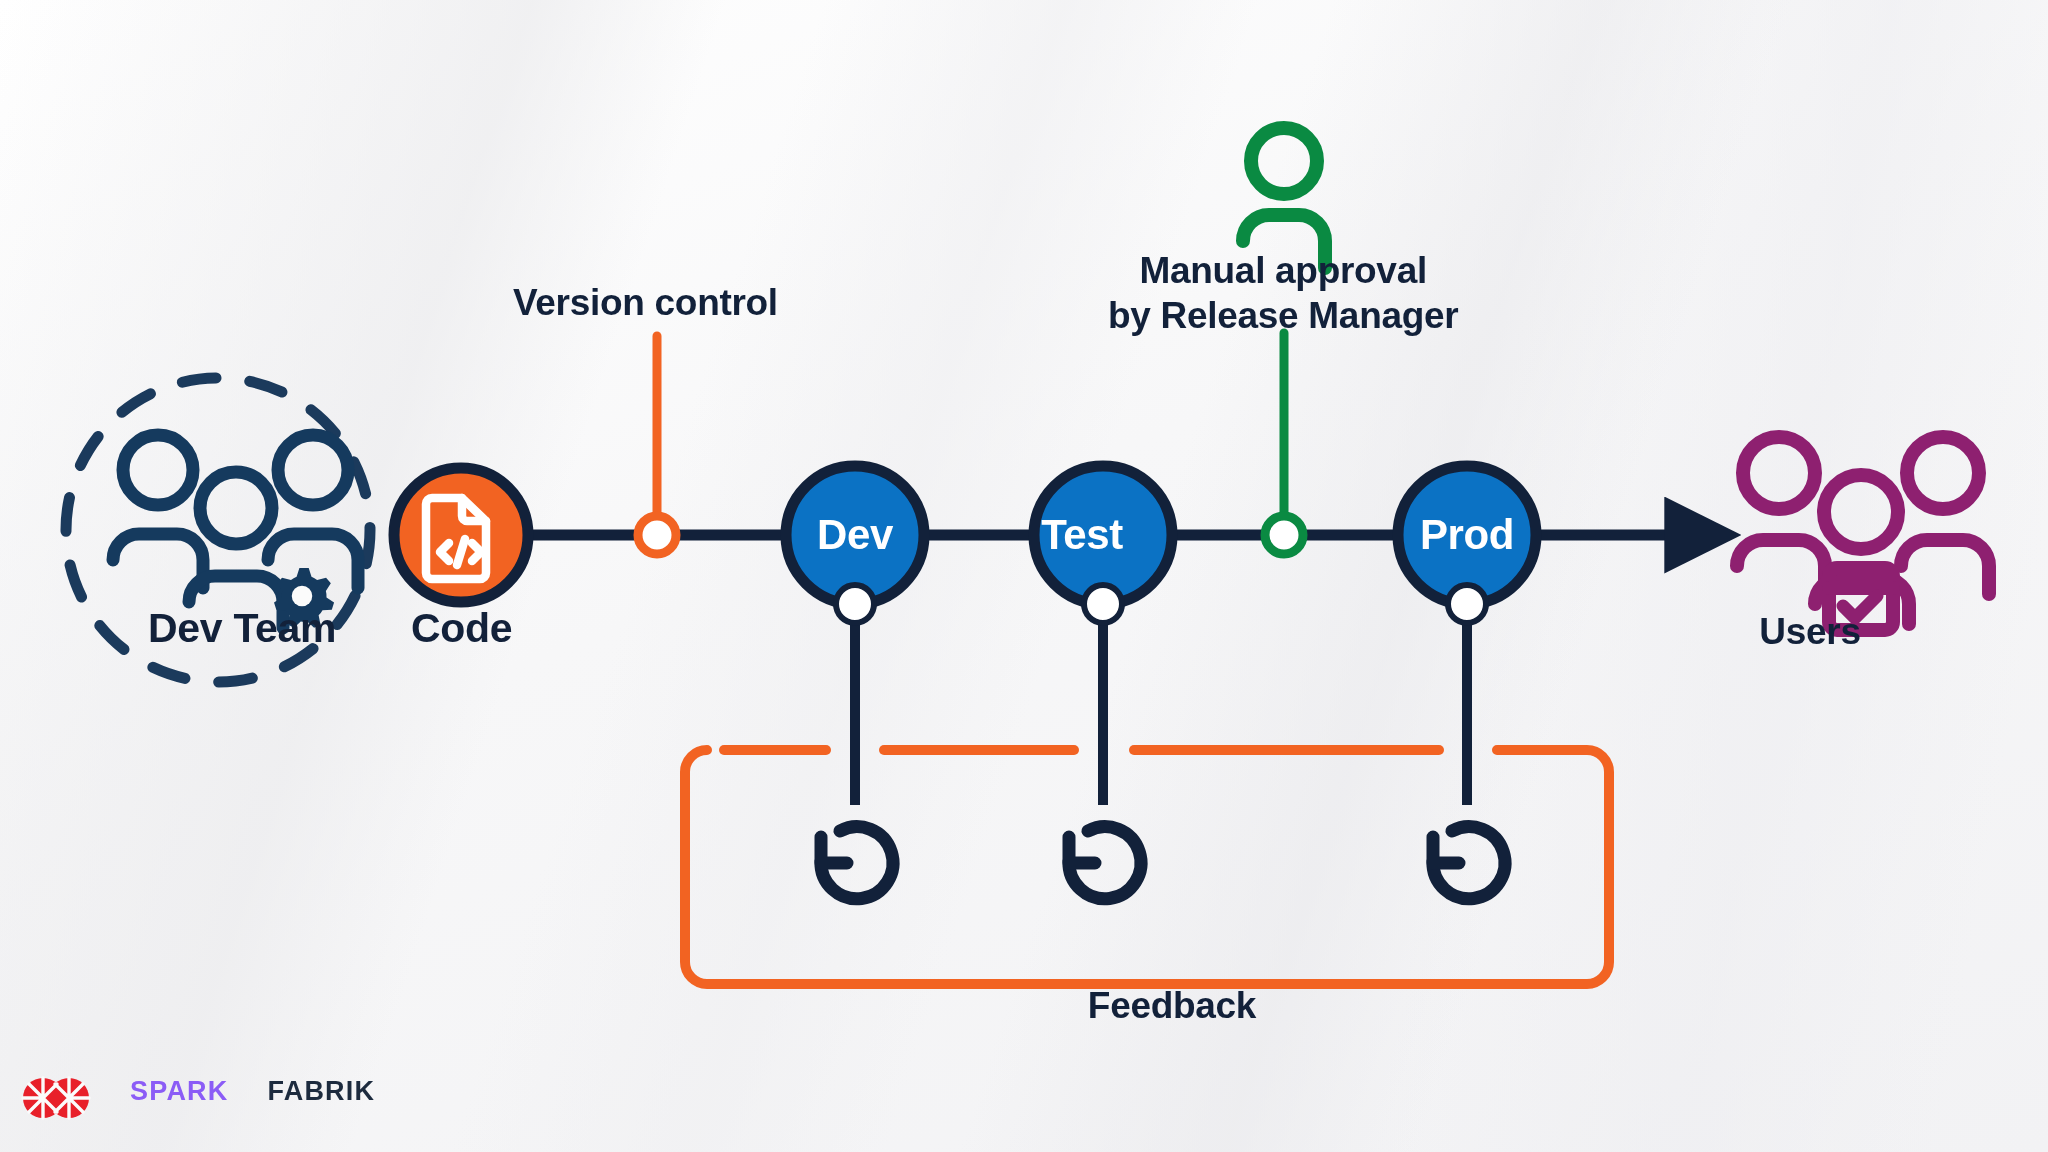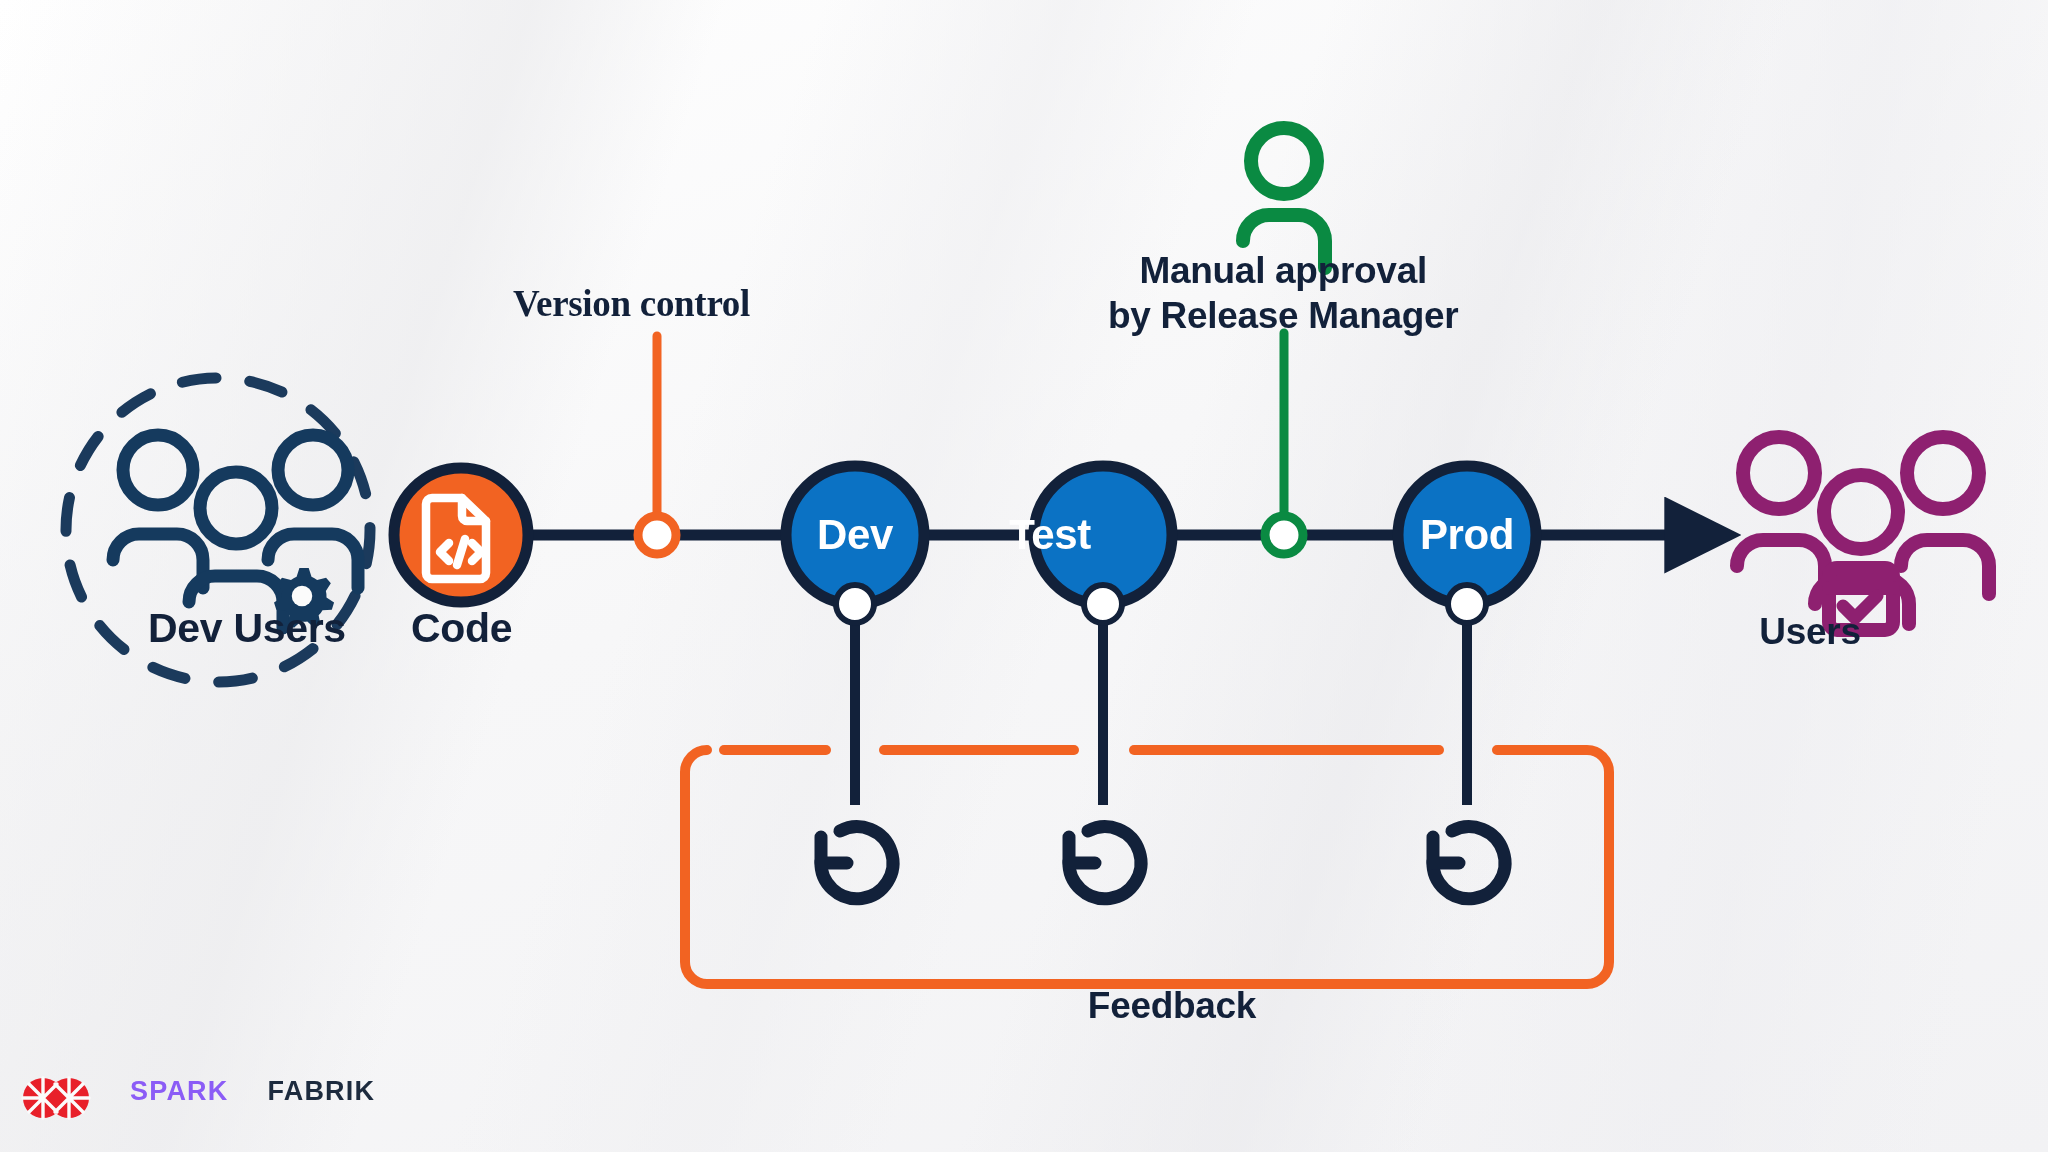--- a/index.html
+++ b/index.html
@@ -43,21 +43,21 @@
     position: absolute;
     color: #ffffff;
     font-weight: bold;
     font-size: 42px;
     letter-spacing: -0.4px;
     white-space: nowrap;
     transform: translate(-50%, -50%);
   }
   #lbl-devteam { left: 148px; top: 605px; font-size: 41px; }
   #lbl-code    { left: 411px; top: 605px; font-size: 41px; }
-  #lbl-version { left: 513px; top: 282px; font-size: 37px; font-family: Liberation Serif, serif; }
+  #lbl-version { left: 513px; top: 282px; font-size: 37px; }
   #lbl-approval{ left: 1108px; top: 248px; font-size: 37px; line-height: 45px; text-align: center; }
   #lbl-users   { left: 1810px; top: 611px; font-size: 37px; transform: translateX(-50%); }
   #lbl-feedback{ left: 1172px; top: 985px; font-size: 37px; transform: translateX(-50%); }
   #logo-wrap {
     position: absolute;
     left: 40px; top: 1076px;
     display: flex; align-items: center; gap: 12px;
   }
   #logo-text { font-size: 27px; font-weight: bold; letter-spacing: 1.2px; }
   .logo-spark { color: #8b5cf6; }
@@ -194,24 +194,24 @@
         <circle cx="13" cy="0" r="20"></circle>
       </g>
       <g stroke="#fbfbfb" stroke-width="3.4" stroke-linecap="round">
         <path d="M -13 0 L -13 -20 M -13 0 L -27 -14 M -13 0 L -33 0 M -13 0 L -27 14 M -13 0 L -13 20 M -13 0 L 1 14 M -13 0 L 1 -14"></path>
         <path d="M 13 0 L 13 -20 M 13 0 L 27 -14 M 13 0 L 33 0 M 13 0 L 27 14 M 13 0 L 13 20 M 13 0 L -1 14 M 13 0 L -1 -14"></path>
       </g>
     </g>
   </svg>
 
   <div class="node-text" style="left:855px; top:535px;">Dev</div>
-  <div class="node-text" style="left:1050px; top:535px;text-align:right;">Test</div>
+  <div class="node-text" style="left:1082px; top:535px;text-align:right;">Test</div>
   <div class="node-text" style="left:1467px; top:535px;">Prod</div>
 
-  <div class="lbl" id="lbl-devteam">Dev Users</div>
+  <div class="lbl" id="lbl-devteam">Dev Team</div>
 
   <div class="lbl" id="lbl-code">Code</div>
 
   <div class="lbl" id="lbl-version">Version control</div>
 
   <div class="lbl" id="lbl-approval">
     <div>Manual approval</div>
     <div>by Release Manager</div>
   </div>
 

